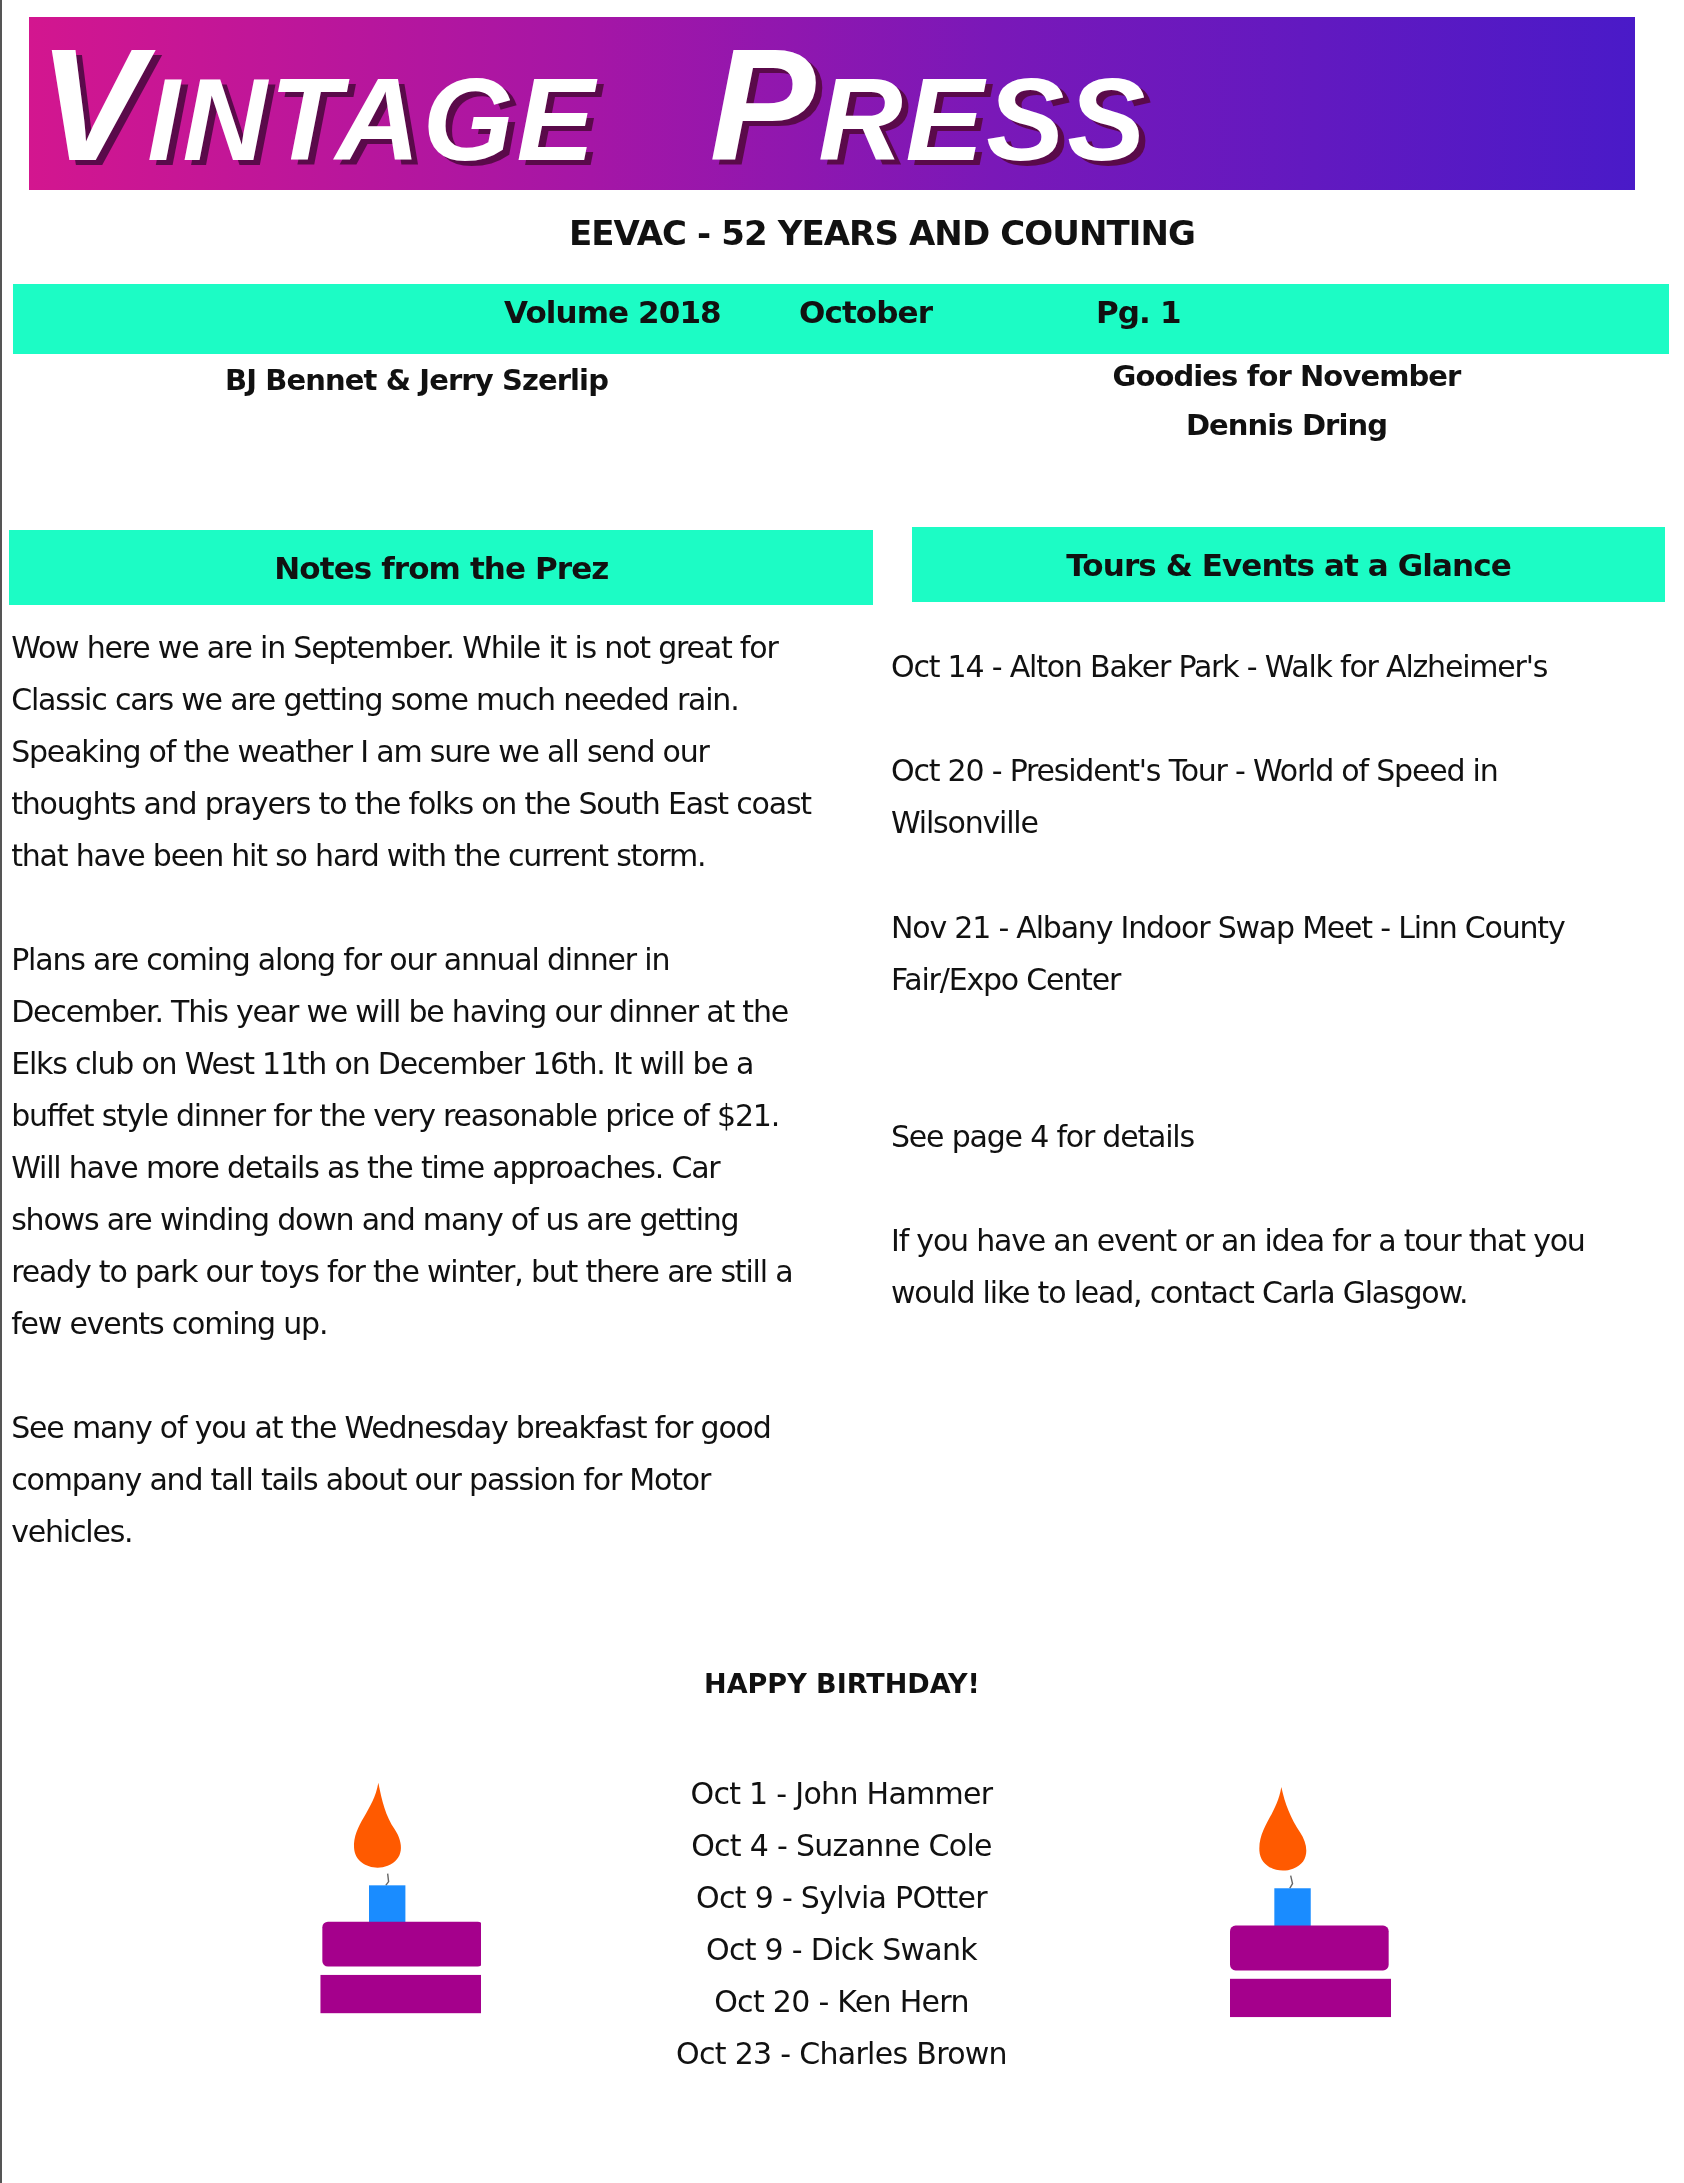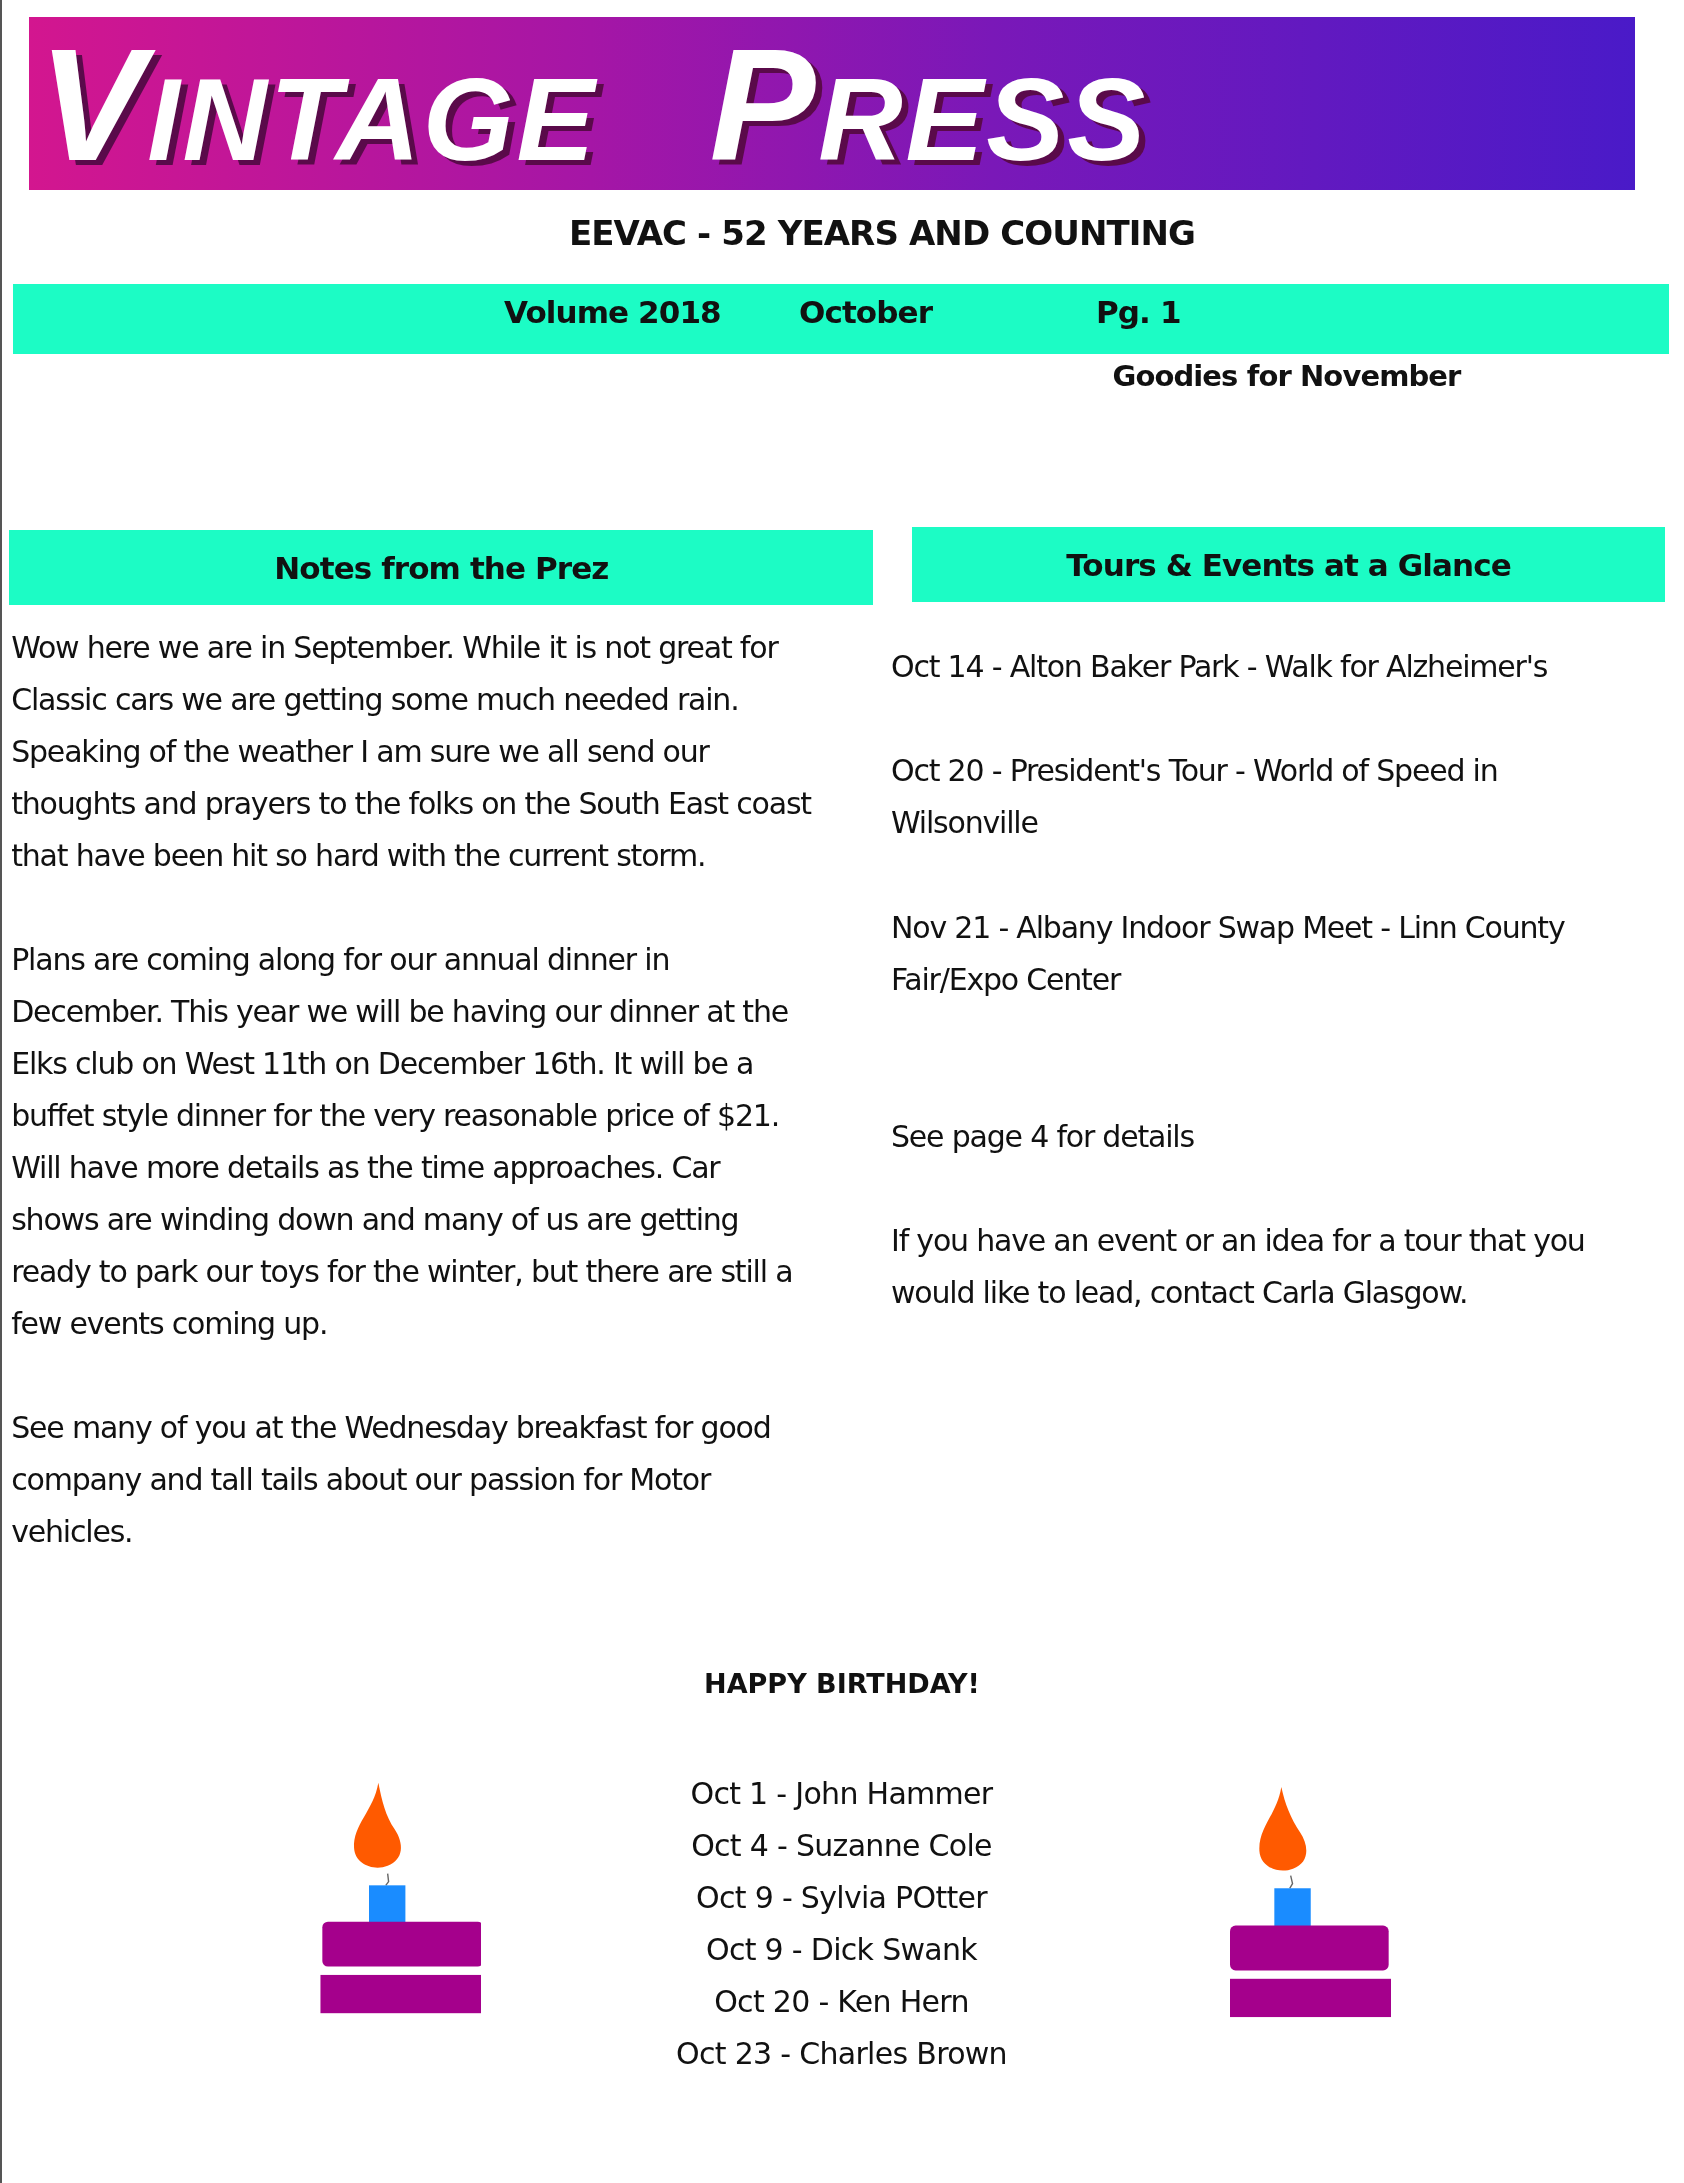--- a/index.html
+++ b/index.html
@@ -103,23 +103,25 @@
 
 <div class="subtitle">EEVAC - 52 YEARS AND COUNTING</div>
 
 <div class="band vol-band">
   <span class="vol-item" style="left:491px">Volume 2018</span>
   <span class="vol-item" style="left:786px">October</span>
   <span class="vol-item" style="left:1083px">Pg. 1</span>
 </div>
 
 <div class="goodies goodies-oct">
+  <div>BJ Bennet &amp; Jerry Szerlip</div>
 </div>
 <div class="goodies goodies-nov">
   <div>Goodies for November</div>
+  <div>Dennis Dring</div>
 </div>
 
 <div class="section-header prez-header">Notes from the Prez</div>
 <div class="section-header tours-header">Tours &amp; Events at a Glance</div>
 
 <div class="prez-body">
   <p>Wow here we are in September.  While it is not great for
 Classic cars we are getting some much needed rain.
 Speaking of the weather I am sure we all send our
 thoughts and prayers to the folks on the South East coast

